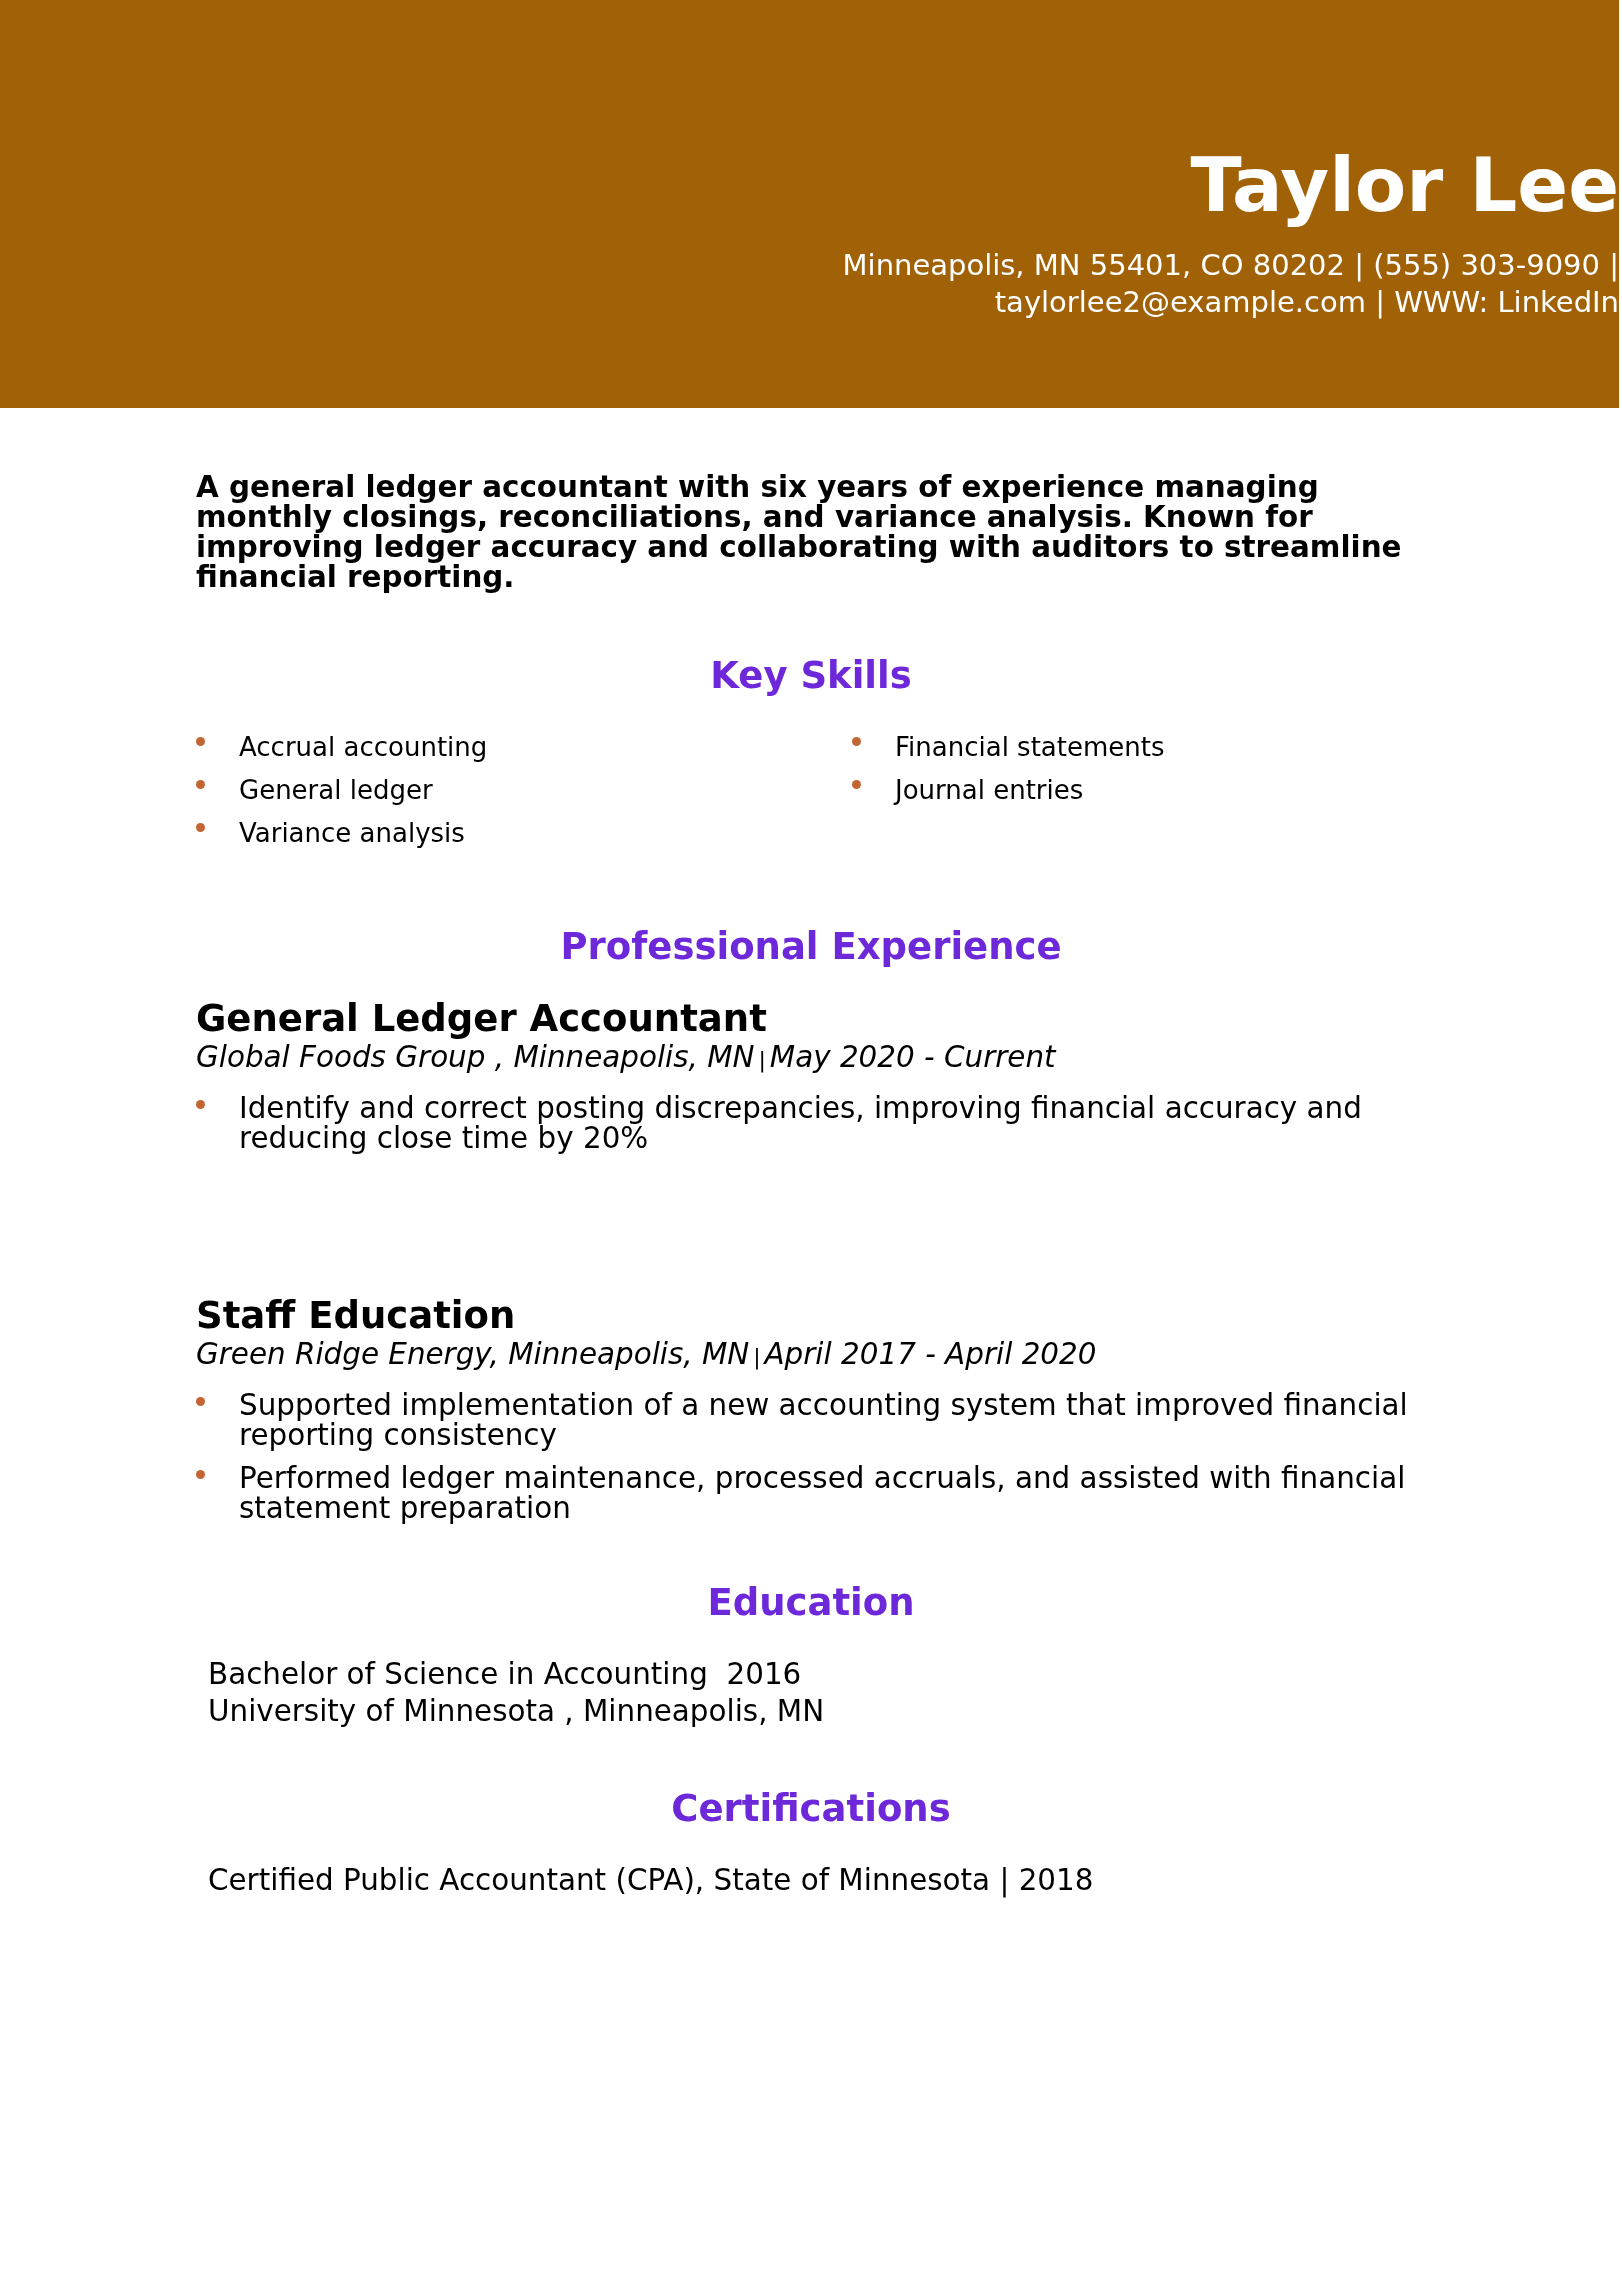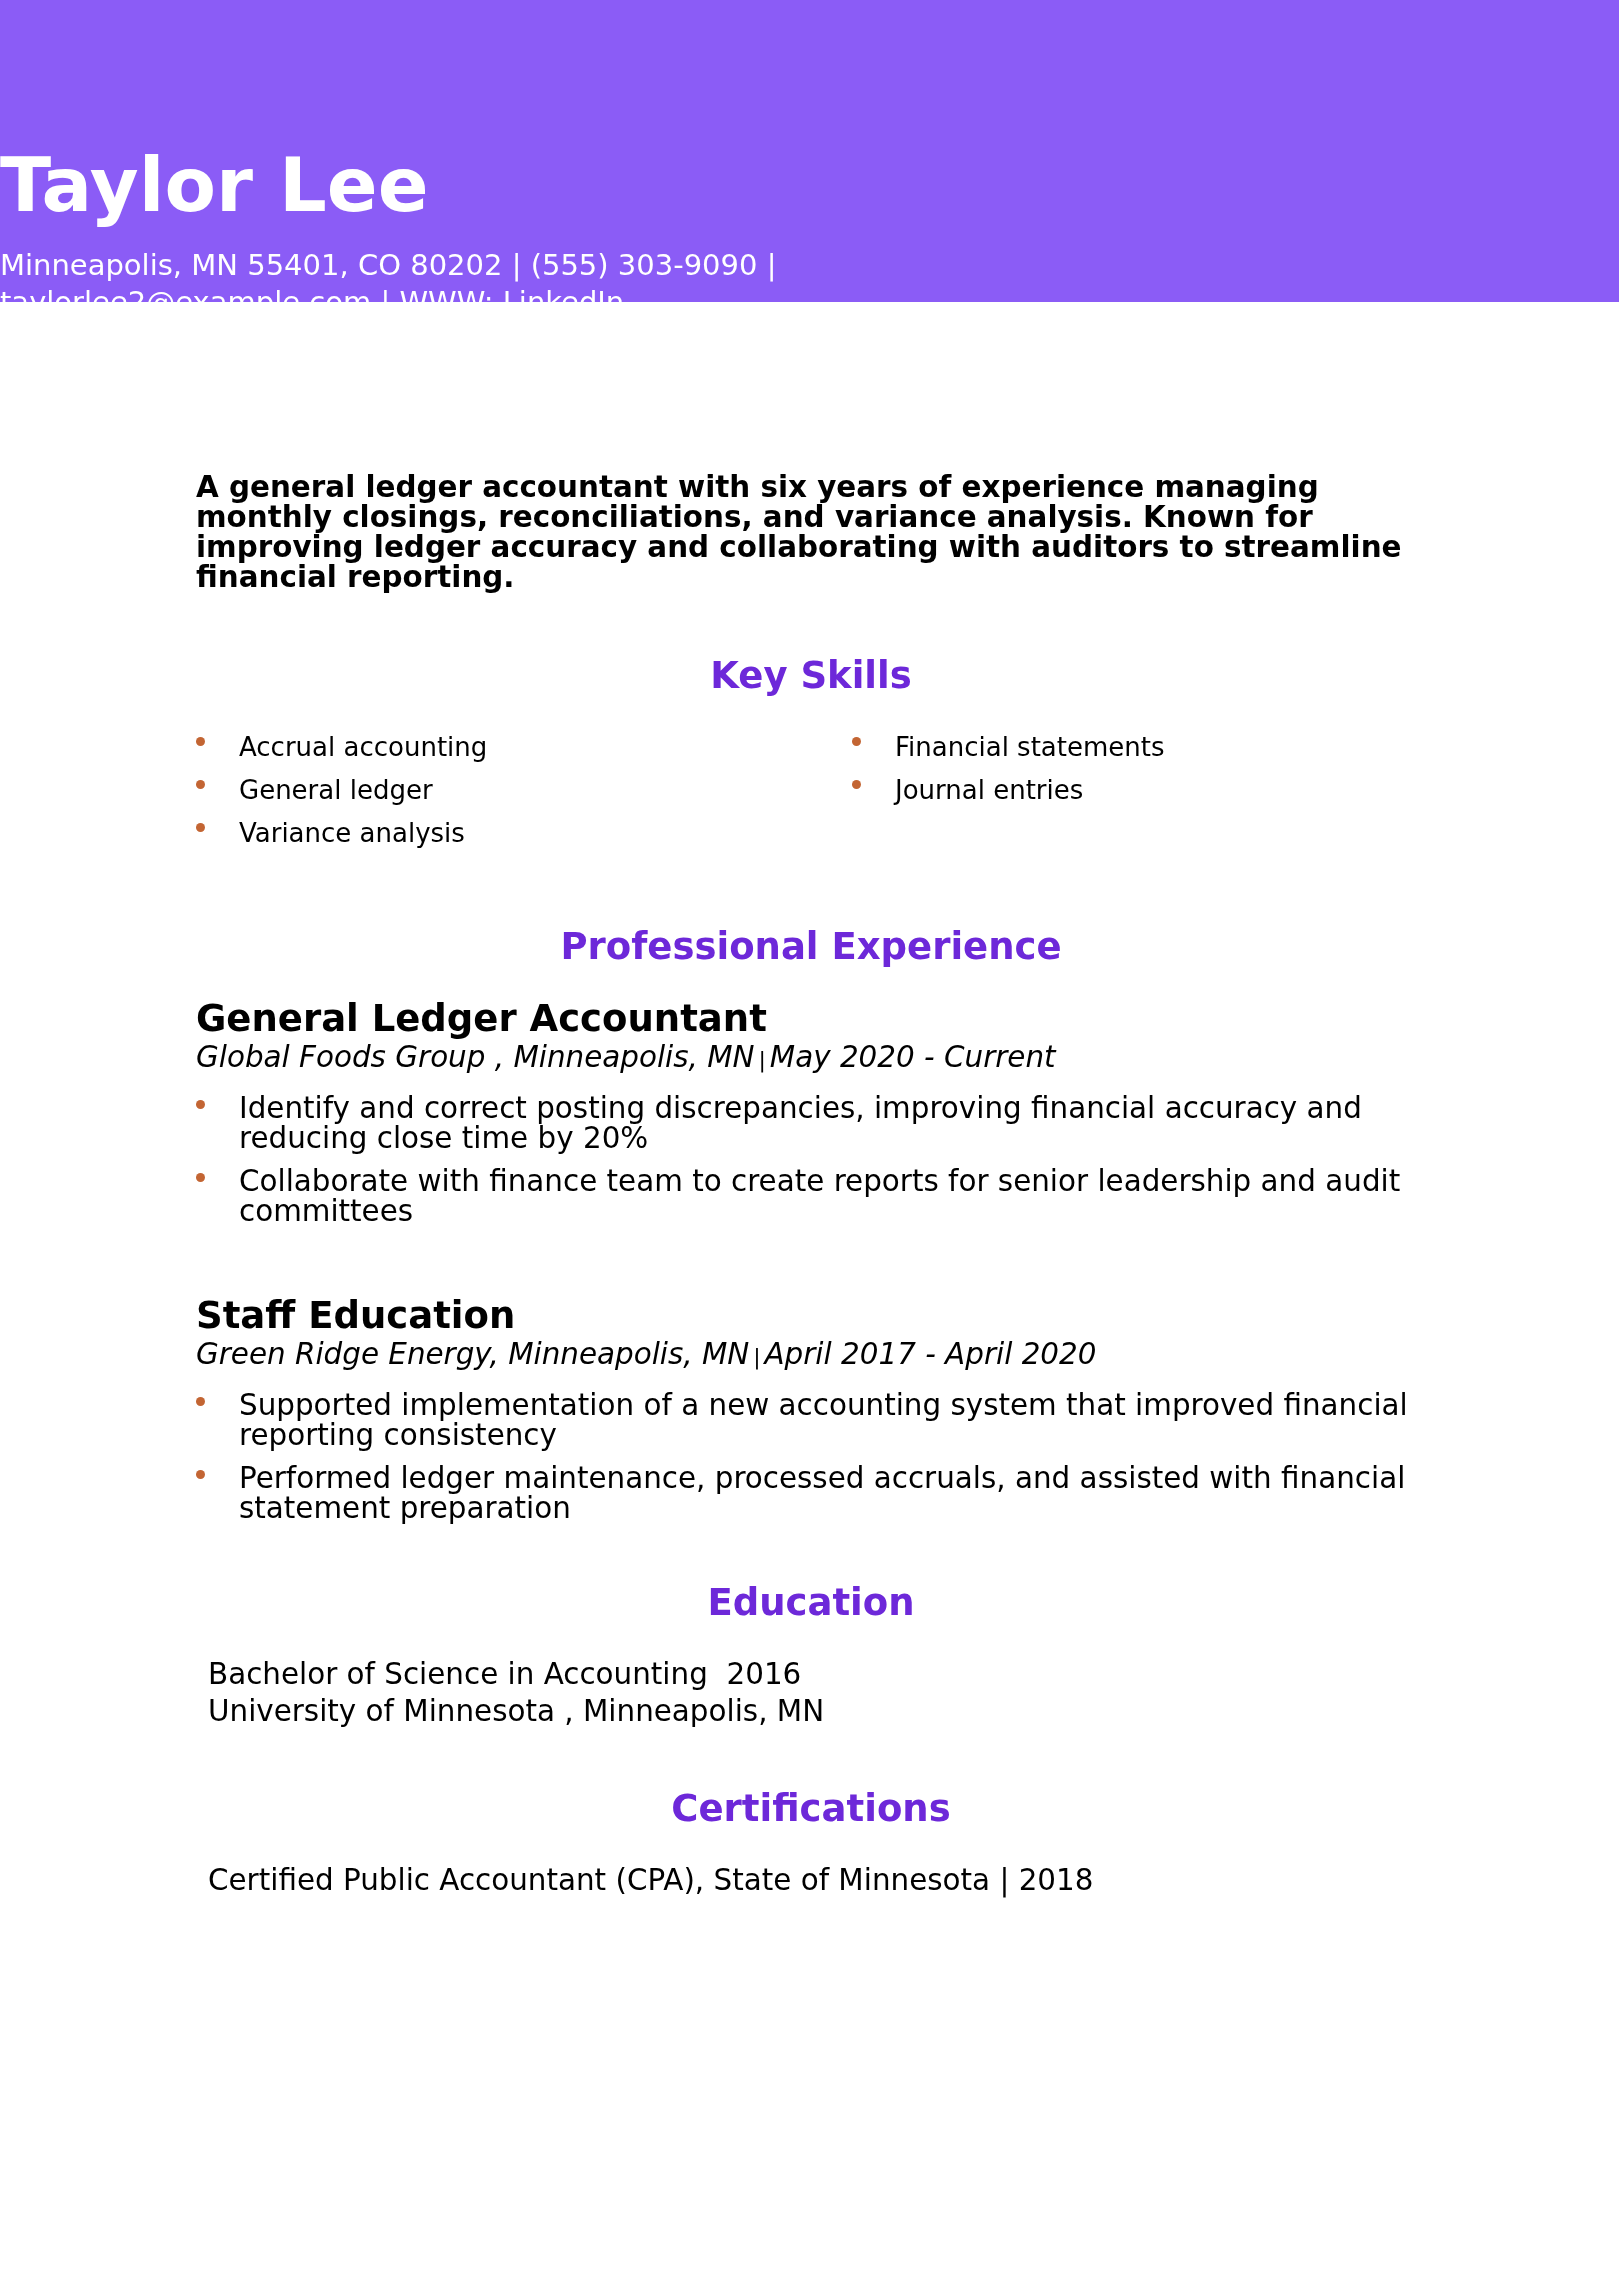--- a/index.html
+++ b/index.html
@@ -1,19 +1,19 @@
 <!DOCTYPE html>
 <html style="font-size:10.5px"><head>
   <meta charset="utf-8">
   <style>
     html, body { margin: 0; padding: 0; background: #ffffff; }
     body { width: 1622px; height: 2295px; position: relative; overflow: hidden;
            font-family: "DejaVu Sans", sans-serif; color: #000000; }
-    .header { position: absolute; left: 0; top: 0; width: 1619px; height: 302px;
-              background: #8b5cf6; color: #ffffff; text-align: left; }
+    .header { position: absolute; left: 0; top: 0; width: 1619px; height: 408px;
+              background: #a16207; color: #ffffff; text-align: right; }
     .name { position: absolute; left: 0; right: 0; top: 139px; font-size: 75px;
             font-weight: bold; line-height: 92px; }
     .contact { position: absolute; left: 0; right: 0; top: 247px; font-size: 29px;
                line-height: 37px; }
     .contact-line { display: block; }
     .main { position: absolute; left: 196px; width: 1230px; top: 0; }
     .summary { position: absolute; left: 0; top: 472px; width: 1230px; font-size: 29.4px;
                font-weight: bold; line-height: 30px; }
     .section-title { position: absolute; left: 0; width: 1230px; text-align: center;
                      color: #6d28d9; font-weight: bold; font-size: 37px; line-height: 46px; }
@@ -69,21 +69,20 @@
   </div>
 
   <div class="section-title" style="top:924px;">Professional Experience</div>
 
   <div class="job-title" style="top:1000px;">General Ledger Accountant</div>
   <div class="job-meta" style="top:1039px;">
     <span>Global Foods Group , Minneapolis, MN</span><span class="sep">|</span><span>May 2020 - Current</span>
   </div>
   <ul class="bullets" style="top:1093px;">
     <li><span class="bullet"></span><span>Identify and correct posting discrepancies, improving financial accuracy and reducing close time by 20%</span></li>
-    <li><span class="bullet"></span><span>Collaborate with finance team to create reports for senior leadership and audit committees</span></li>
   </ul>
 
   <div class="job-title" style="top:1297px;">Staff Education</div>
   <div class="job-meta" style="top:1336px;">
     <span>Green Ridge Energy, Minneapolis, MN</span><span class="sep">|</span><span>April 2017 - April 2020</span>
   </div>
   <ul class="bullets" style="top:1390px;">
     <li><span class="bullet"></span><span>Supported implementation of a new accounting system that improved financial reporting consistency</span></li>
     <li><span class="bullet"></span><span>Performed ledger maintenance, processed accruals, and assisted with financial statement preparation</span></li>
   </ul>

